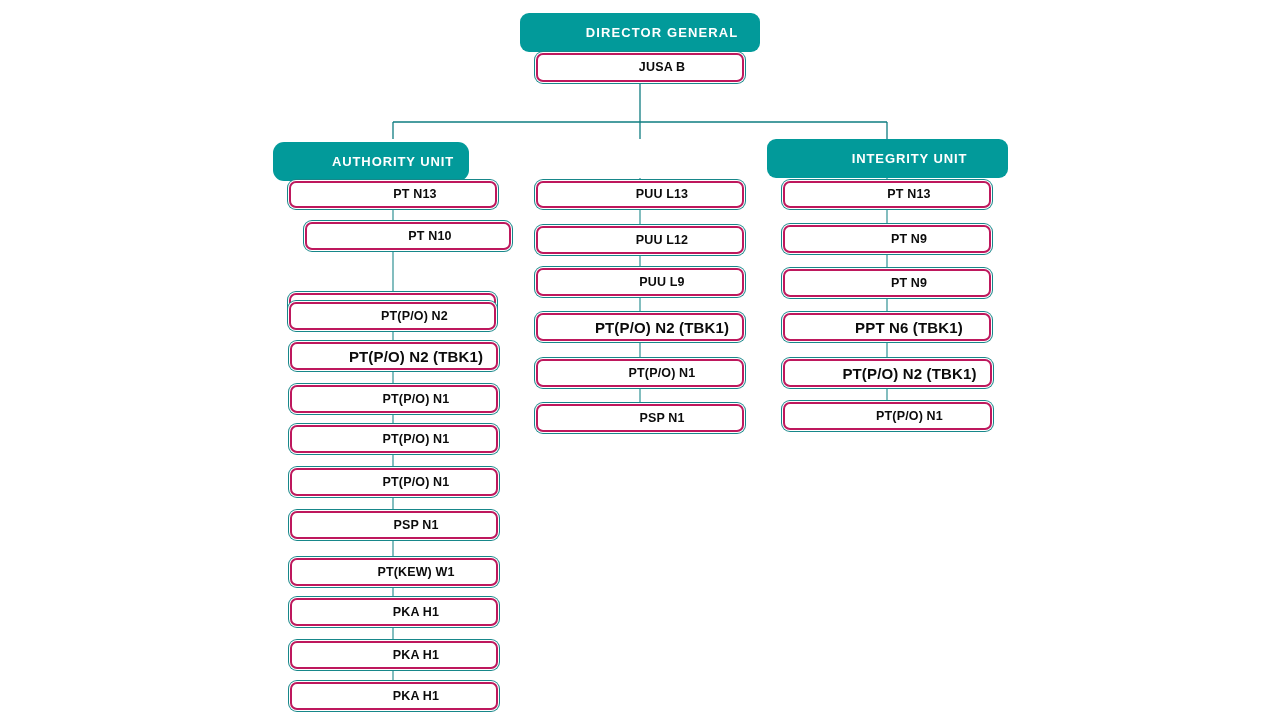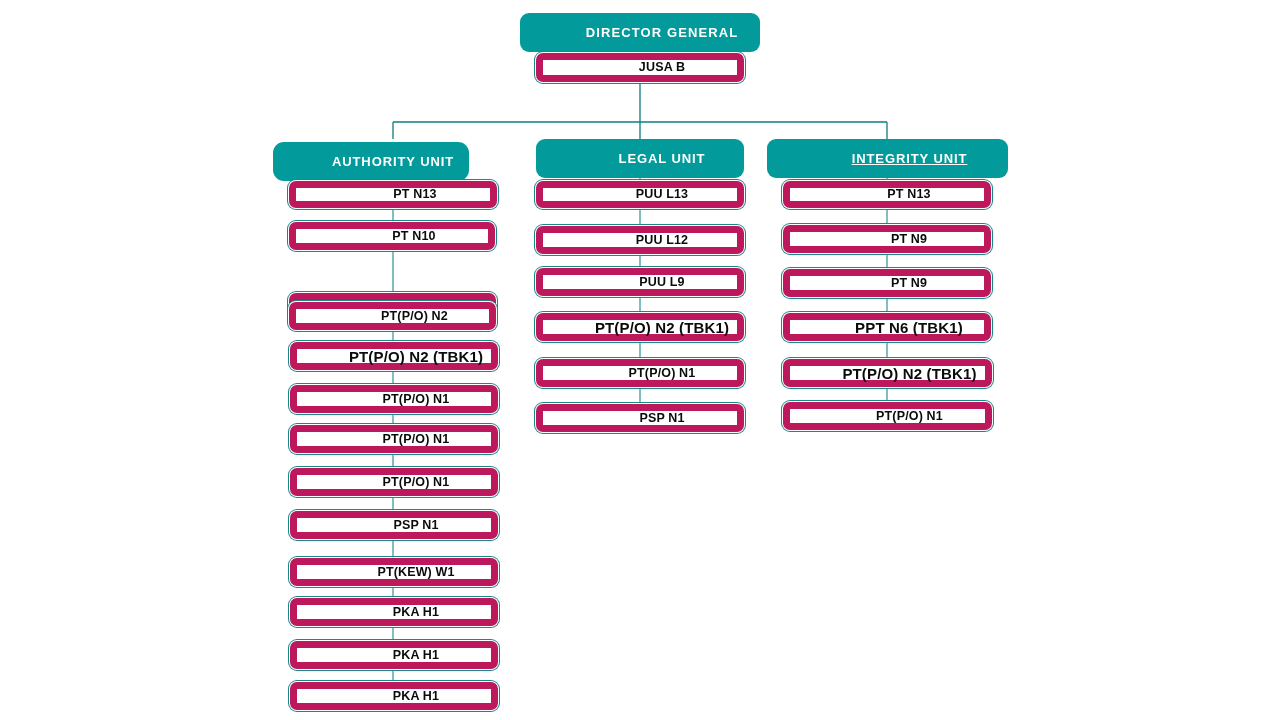--- a/index.html
+++ b/index.html
@@ -65,21 +65,21 @@
   }
 
   .node.root.filled .node-label {
     font-size: 13px;
     letter-spacing: 1.1px;
   }
 
   
   .node.outlined {
     background: #ffffff;
-    border: 7px solid #be185d;
+    border: 2px solid #be185d;
     border-radius: 7px;
     box-shadow:
       0 0 0 1px #ffffff,
       0 0 0 2px #17878A,
       1px 1px 1px rgba(120, 140, 160, 0.45);
   }
   .node.outlined .node-label {
     color: #0b0b0b;
     font-weight: bold;
     font-size: 12.5px;
@@ -117,32 +117,29 @@
   </div>
 
   <div class="node outlined" style="left:536px; top:53px; width:208px; height:29px;">
     <span class="node-label">JUSA B</span>
   </div>
 
   <div class="node filled" style="left:273px; top:142px; width:196px; height:39px;border-radius:11px;">
     <span class="node-label">AUTHORITY UNIT</span>
   </div>
 
-  <div class="node filled" style="left:536px; top:139px; width:208px; height:39px;">
-    <span class="node-label">LEGAL UNIT</span>
-  </div>
-
-  <div class="node filled" style="left:767px; top:139px; width:241px; height:39px;text-decoration:underline;">
+
+  <div class="node filled" style="left:767px; top:139px; width:241px; height:39px;">
     <span class="node-label">INTEGRITY UNIT</span>
   </div>
 
   <div class="node outlined" style="left:289px; top:181px; width:208px; height:27px;">
     <span class="node-label">PT N13</span>
   </div>
-  <div class="node outlined" style="left:289px; top:222px; width:206px; height:28px;">
+  <div class="node outlined" style="left:305px; top:222px; width:206px; height:28px;">
     <span class="node-label">PT N10</span>
   </div>
   <div class="node outlined" style="left:289px; top:261px; width:207px; height:28px;margin-top:32px;">
     <span class="node-label">PA W5</span>
   </div>
   <div class="node outlined" style="left:289px; top:302px; width:207px; height:28px;">
     <span class="node-label">PT(P/O) N2</span>
   </div>
   <div class="node outlined wide-label" style="left:290px; top:342px; width:208px; height:28px;">
     <span class="node-label">PT(P/O) N2 (TBK1)</span>

